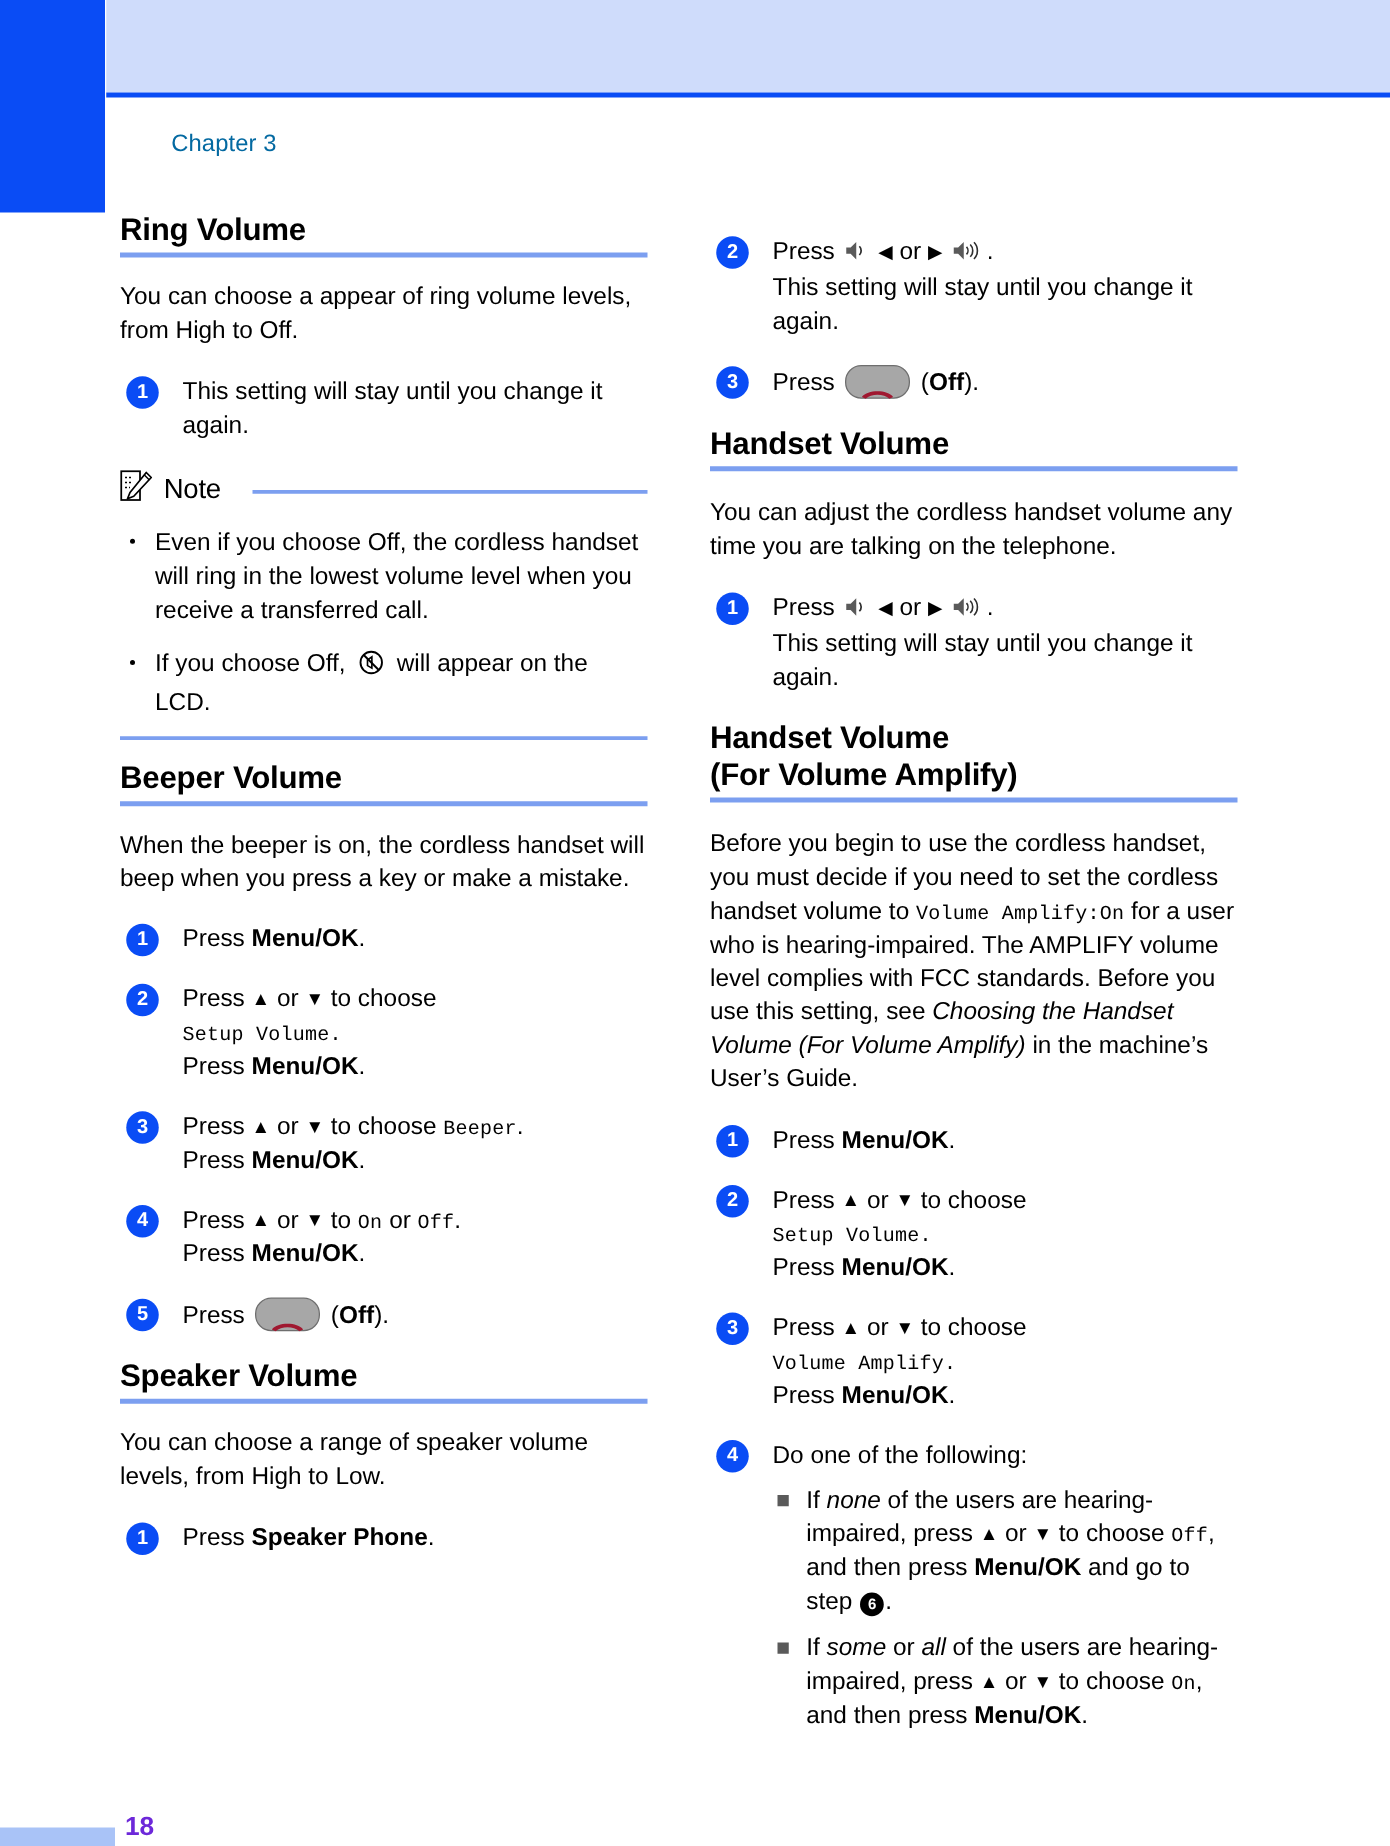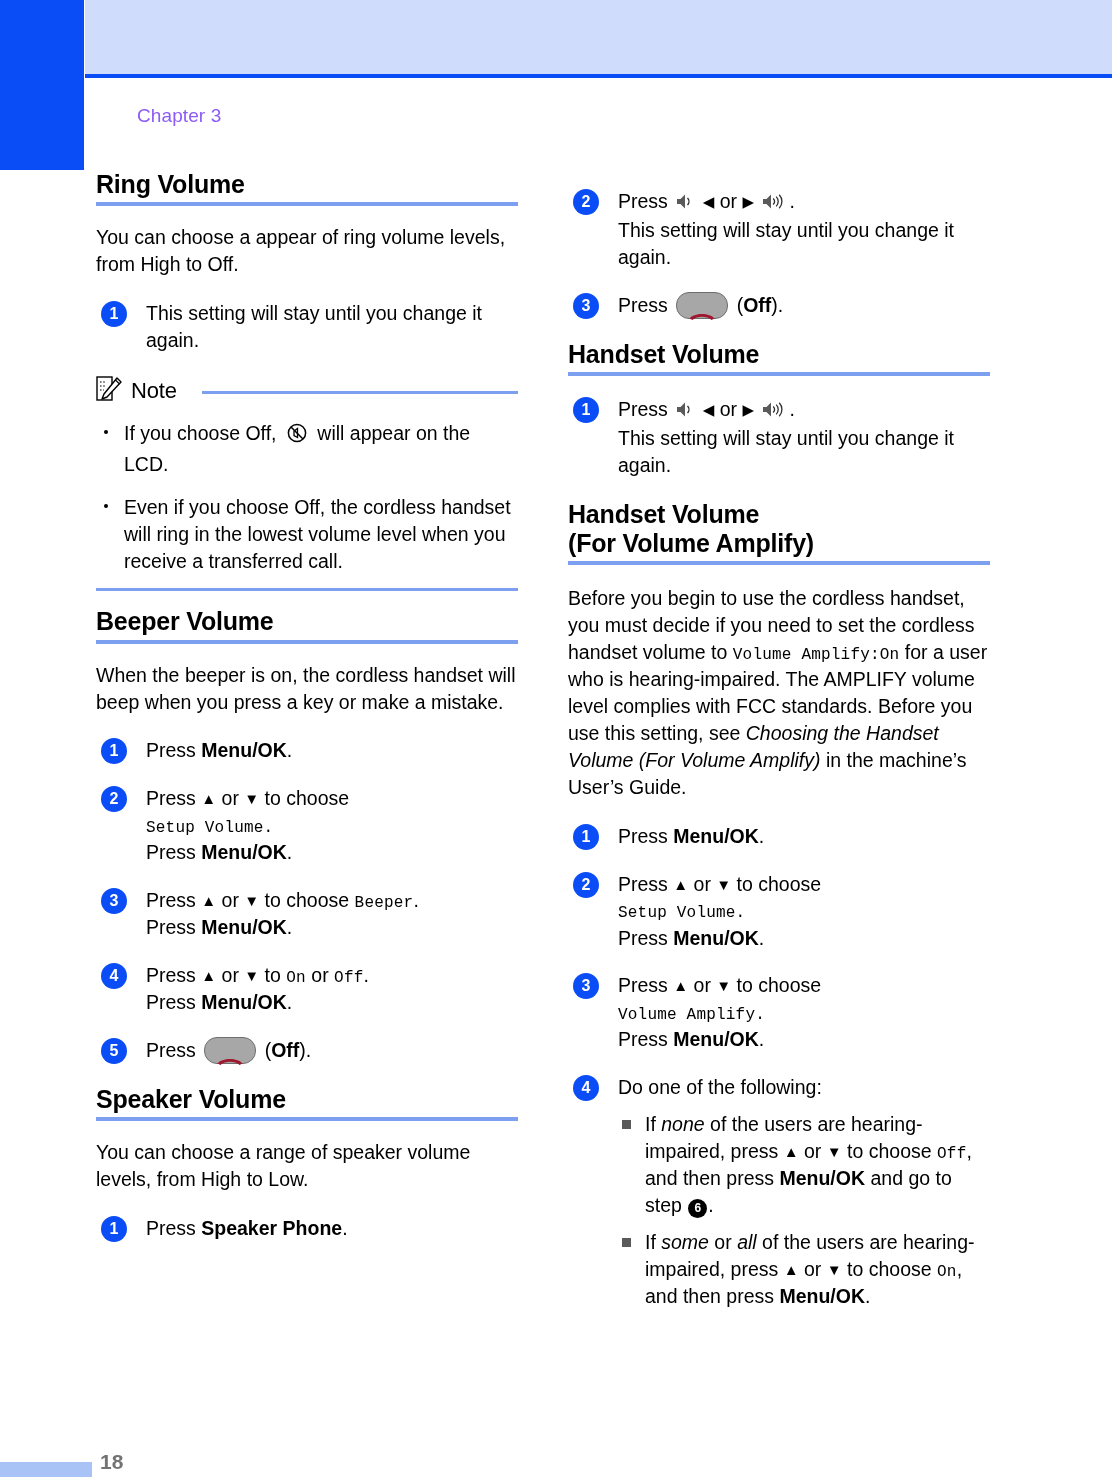--- a/index.html
+++ b/index.html
@@ -32,35 +32,35 @@
   .header-rule {
     position: absolute;
     left: 85px; top: 74px;
     width: 1027px; height: 4px;
     background: #0a4cf5;
   }
   .chapter-label {
     position: absolute;
     left: 137px; top: 105px;
     font-size: 19px;
-    color: #8b5cf6;
+    color: #0369a1;
     letter-spacing: 0.1px;
   }
   .footer-bar {
     position: absolute;
     left: 0; top: 1462px;
     width: 92px; height: 15px;
     background: #a9c3f7;
   }
   .page-number {
     position: absolute;
     left: 100px; top: 1450px;
     font-size: 21px;
     font-weight: bold;
-    color: #737373;
+    color: #6d28d9;
   }
 
   
   .col {
     position: absolute;
     top: 170px;
     width: 422px;
   }
   .col-left  { left: 96px; }
   .col-right { left: 568px; }
@@ -246,26 +246,26 @@
             <line x1="4" y1="11" x2="9" y2="11" stroke="#000" stroke-width="1.1" stroke-dasharray="1.6 1.6"></line>
             <line x1="4" y1="15" x2="8" y2="15" stroke="#000" stroke-width="1.1" stroke-dasharray="1.6 1.6"></line>
             <polygon points="21,3 25,7 11,22 6,24 8,19" fill="#ffffff" stroke="#000" stroke-width="1.4" stroke-linejoin="round"></polygon>
             <line x1="19.5" y1="5" x2="23.5" y2="9" stroke="#000" stroke-width="1.1"></line>
           </svg>
         </span>
         <span class="note-label">Note</span>
         <span class="note-head-rule"></span>
       </div>
       <div>
+          <div class="note-item"><span class="dot"></span>Even if you choose Off, the cordless handset will ring in the lowest volume level when you receive a transferred call.</div>
           <div class="note-item"><span class="dot"></span>If you choose Off, <span class="ring-off-icon"><svg width="22" height="22" viewBox="0 0 22 22">
                 <circle cx="11" cy="11" r="8.6" fill="none" stroke="#000" stroke-width="1.5"></circle>
                 <line x1="5" y1="5" x2="17" y2="17" stroke="#000" stroke-width="1.5"></line>
                 <path d="M8 13.5 L8 9 L11.5 6.5 L11.5 15.5 Z" fill="none" stroke="#000" stroke-width="1.3"></path>
               </svg></span> will appear on the LCD.</div>
-          <div class="note-item"><span class="dot"></span>Even if you choose Off, the cordless handset will ring in the lowest volume level when you receive a transferred call.</div>
         </div>
       <div class="note-foot-rule"></div>
     </div>
   </section>
 
   <section>
     <h2 class="section-title">Beeper Volume</h2>
     <div class="section-rule"></div>
     <p class="body-text">When the beeper is on, the cordless handset will beep when you press a key or make a mistake.</p>
     <div>
@@ -306,20 +306,21 @@
                 </svg></span>.</div><div>This setting will stay until you change it again.</div></span></div>
         <div class="step"><span class="step-badge">3</span><span class="step-lines"><div>Press <span class="offkey"><span class="handset"><svg width="28" height="10" viewBox="0 0 28 10">
                     <path d="M1.5 7.5 C6 1.5, 22 1.5, 26.5 7.5 L23.5 9 C19 4.6, 9 4.6, 4.5 9 Z" fill="#a01830"></path>
                   </svg></span></span> (<span class="bold">Off</span>).</div></span></div>
       </div>
   </section>
 
   <section>
     <h2 class="section-title">Handset Volume</h2>
     <div class="section-rule tall"></div>
+    <p class="body-text">You can adjust the cordless handset volume any time you are talking on the telephone.</p>
     <div>
         <div class="step"><span class="step-badge">1</span><span class="step-lines"><div>Press <span class="spk"><svg width="20" height="17" viewBox="0 0 20 17">
                   <polygon points="2,6 5.5,6 10,1.5 10,15.5 5.5,11 2,11" fill="#5a5a5a"></polygon>
                   <path d="M12.5 5 A5 5 0 0 1 12.5 12" fill="none" stroke="#2f2f2f" stroke-width="1.4"></path>
                 </svg></span> <span class="tri">◀</span> or <span class="tri">▶</span> <span class="spk"><svg width="26" height="17" viewBox="0 0 26 17">
                   <polygon points="2,6 5.5,6 10,1.5 10,15.5 5.5,11 2,11" fill="#5a5a5a"></polygon>
                   <path d="M12.2 5.5 A4.4 4.4 0 0 1 12.2 11.5" fill="none" stroke="#2f2f2f" stroke-width="1.3"></path>
                   <path d="M15.2 3.6 A7 7 0 0 1 15.2 13.4" fill="none" stroke="#2f2f2f" stroke-width="1.3"></path>
                   <path d="M18.2 1.8 A9.6 9.6 0 0 1 18.2 15.2" fill="none" stroke="#2f2f2f" stroke-width="1.3"></path>
                 </svg></span>.</div><div>This setting will stay until you change it again.</div></span></div>

